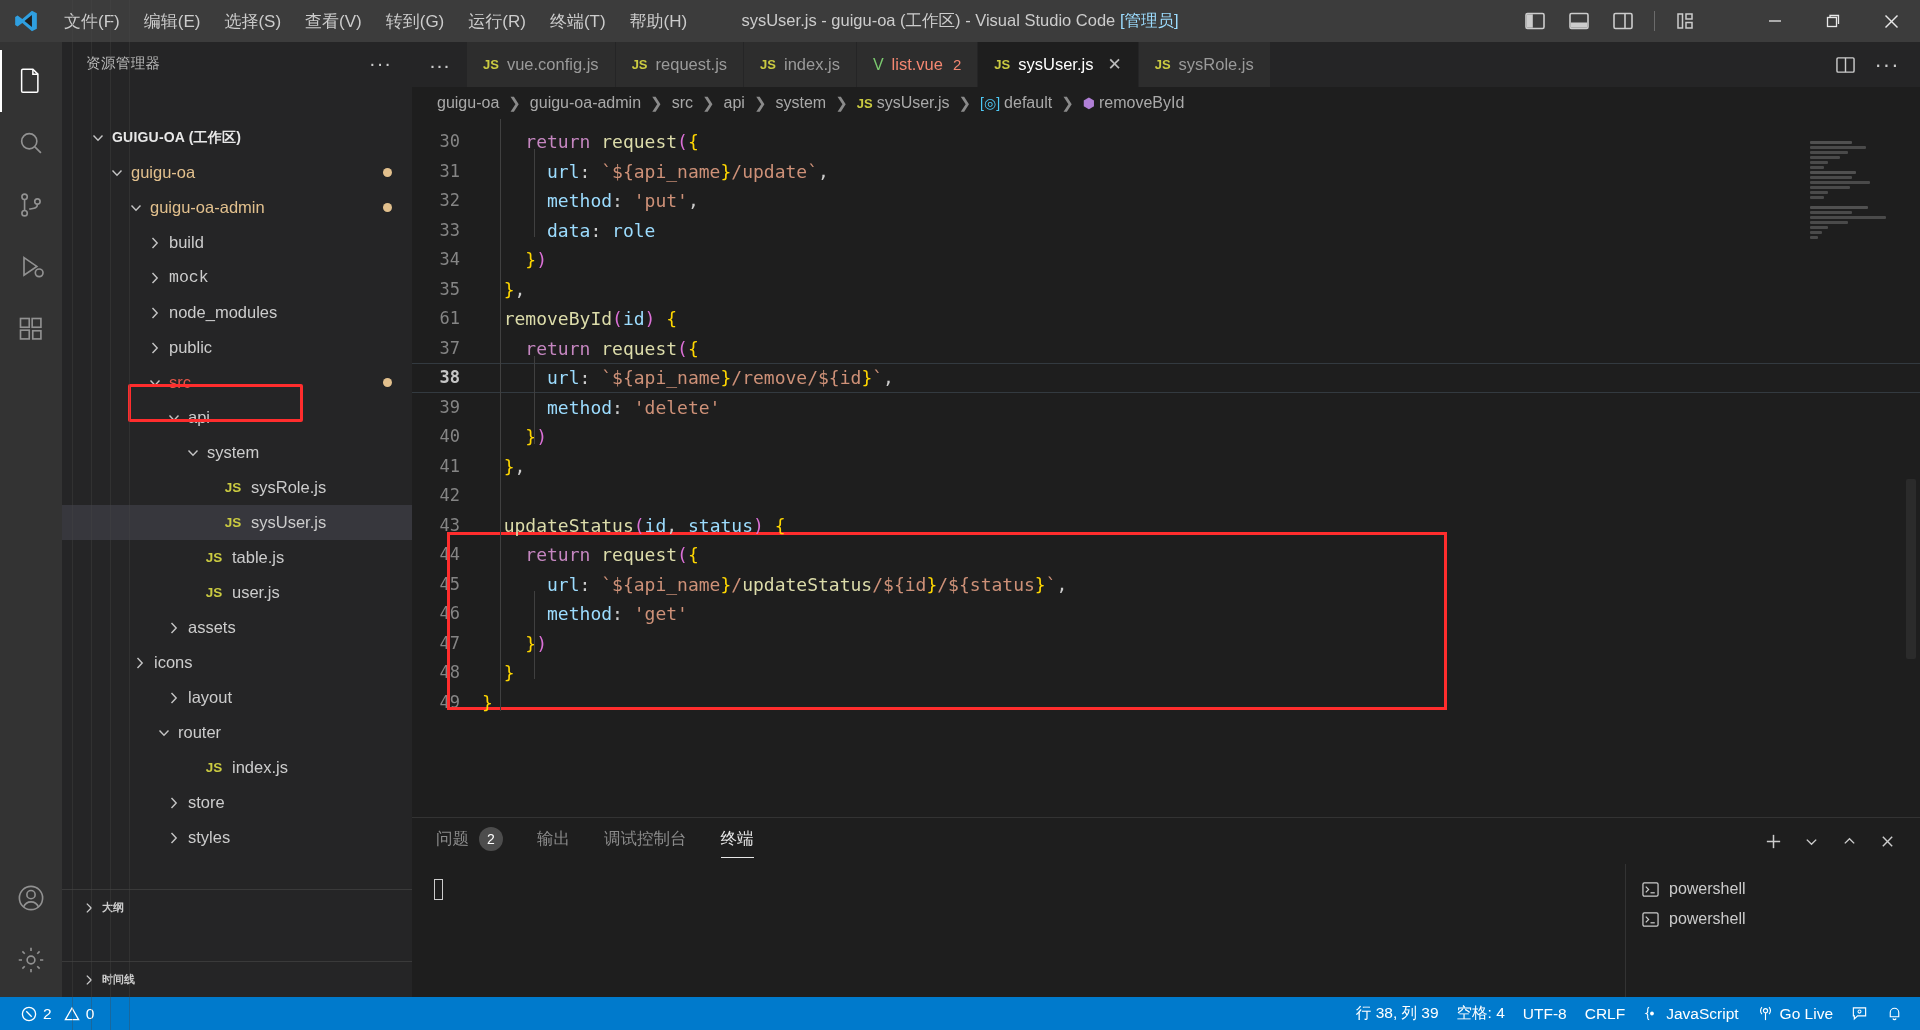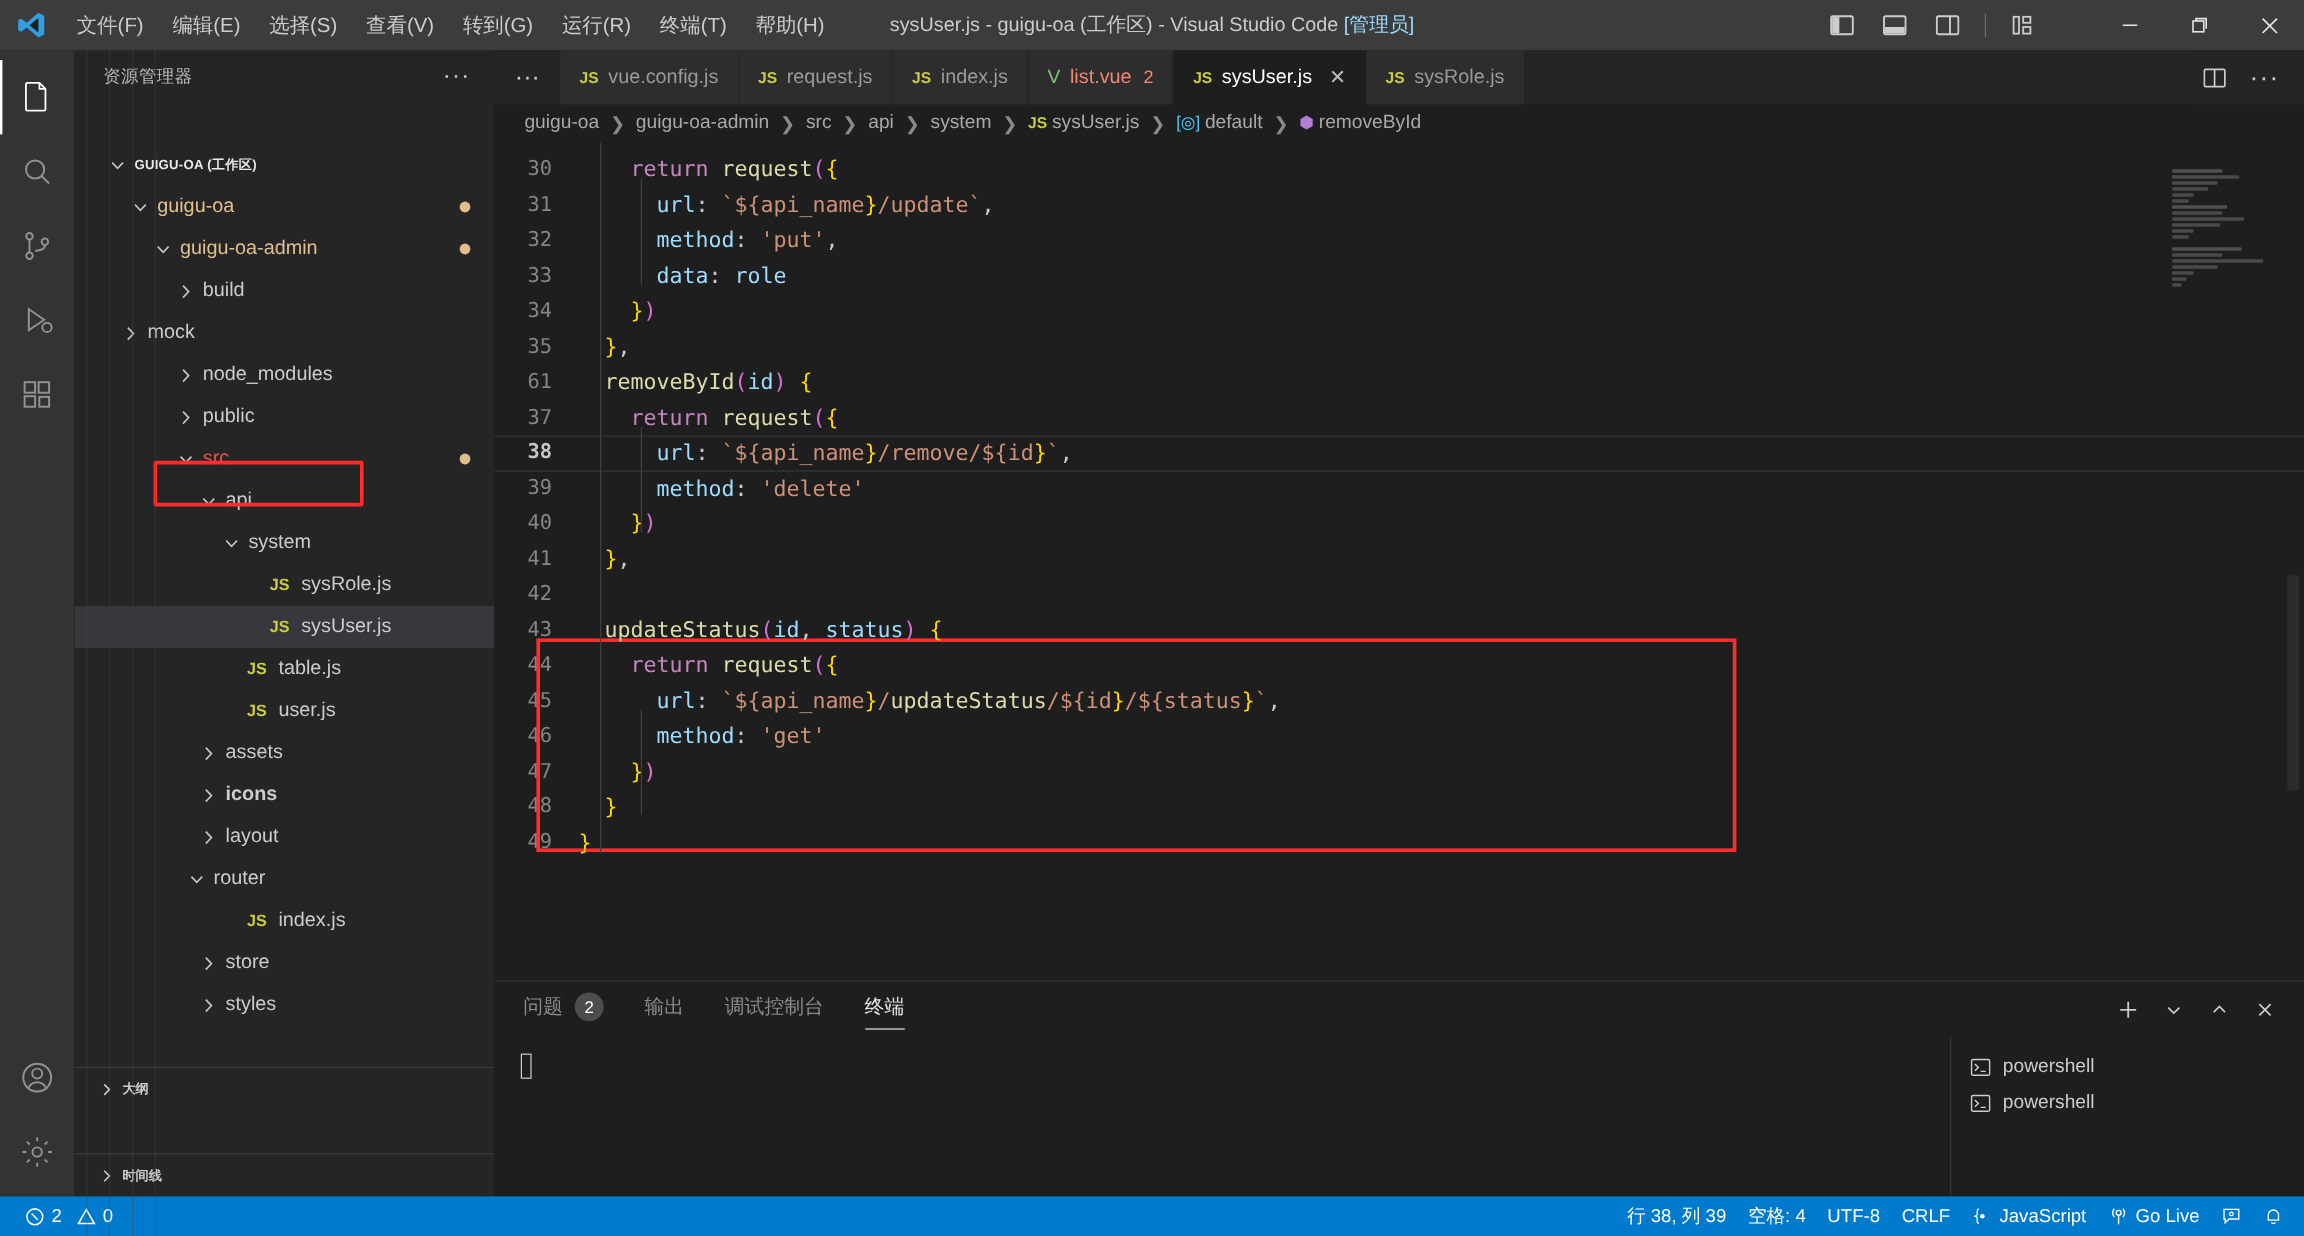--- a/index.html
+++ b/index.html
@@ -68,21 +68,21 @@
   }
   .row.selected { background: #37373d; }
   .chev { width: 20px; display: inline-flex; align-items: center; justify-content: center; flex: 0 0 20px; }
   .chev svg { display: block; }
   .chev.empty { visibility: hidden; }
   .jsicon {
     flex: 0 0 22px; width: 22px; font-size: 13.5px; font-weight: bold; color: #cbcb41;
     font-family: "Liberation Sans", sans-serif; text-align: center; margin-right: 3px;
   }
   .lbl { padding-left: 4px; }
-  .lbl.ws { font-weight: bold; color: #e8e8e8; font-size: 11px; letter-spacing: .2px; }
+  .lbl.ws { font-weight: bold; color: #e8e8e8; font-size: 14px; letter-spacing: .2px; }
   .lbl.modified-folder { color: #e2c08d; }
   .lbl.src-mod { color: #e45649; }
   .dirty-dot {
     position: absolute; right: 20px; width: 9px; height: 9px; border-radius: 50%; background: #e2c08d;
   }
   .tree-indent-guide {
     position: absolute; top: 0; bottom: 0; width: 1px; background: #484848;
   }
   .hl-box {
     position: absolute; border: 3px solid #ff2d2d; border-radius: 2px;
@@ -354,21 +354,21 @@
             <span class="dirty-dot"></span>
           </div>
           <div class="row" style="padding-left: 83px;">
             <span class="chev">
               <svg width="16" height="16" viewBox="0 0 16 16">
                 <path d="M5.5 3 L10.2 8 L5.5 13" fill="none" stroke="#c5c5c5" stroke-width="1.4"></path>
               </svg>
             </span>
             <span class="lbl">build</span>
           </div>
-          <div class="row" style="padding-left: 37px;">
+          <div class="row" style="padding-left: 83px; font-family: Liberation Mono, monospace;">
             <span class="chev">
               <svg width="16" height="16" viewBox="0 0 16 16">
                 <path d="M5.5 3 L10.2 8 L5.5 13" fill="none" stroke="#c5c5c5" stroke-width="1.4"></path>
               </svg>
             </span>
             <span class="lbl">mock</span>
           </div>
           <div class="row" style="padding-left: 83px;">
             <span class="chev">
               <svg width="16" height="16" viewBox="0 0 16 16">
@@ -432,21 +432,21 @@
             <span class="lbl">user.js</span>
           </div>
           <div class="row" style="padding-left: 102px;">
             <span class="chev">
               <svg width="16" height="16" viewBox="0 0 16 16">
                 <path d="M5.5 3 L10.2 8 L5.5 13" fill="none" stroke="#c5c5c5" stroke-width="1.4"></path>
               </svg>
             </span>
             <span class="lbl">assets</span>
           </div>
-          <div class="row" style="padding-left: 102px; font-weight: bold;">
+          <div class="row" style="padding-left: 68px;">
             <span class="chev">
               <svg width="16" height="16" viewBox="0 0 16 16">
                 <path d="M5.5 3 L10.2 8 L5.5 13" fill="none" stroke="#c5c5c5" stroke-width="1.4"></path>
               </svg>
             </span>
             <span class="lbl">icons</span>
           </div>
           <div class="row" style="padding-left: 102px;">
             <span class="chev">
               <svg width="16" height="16" viewBox="0 0 16 16">

